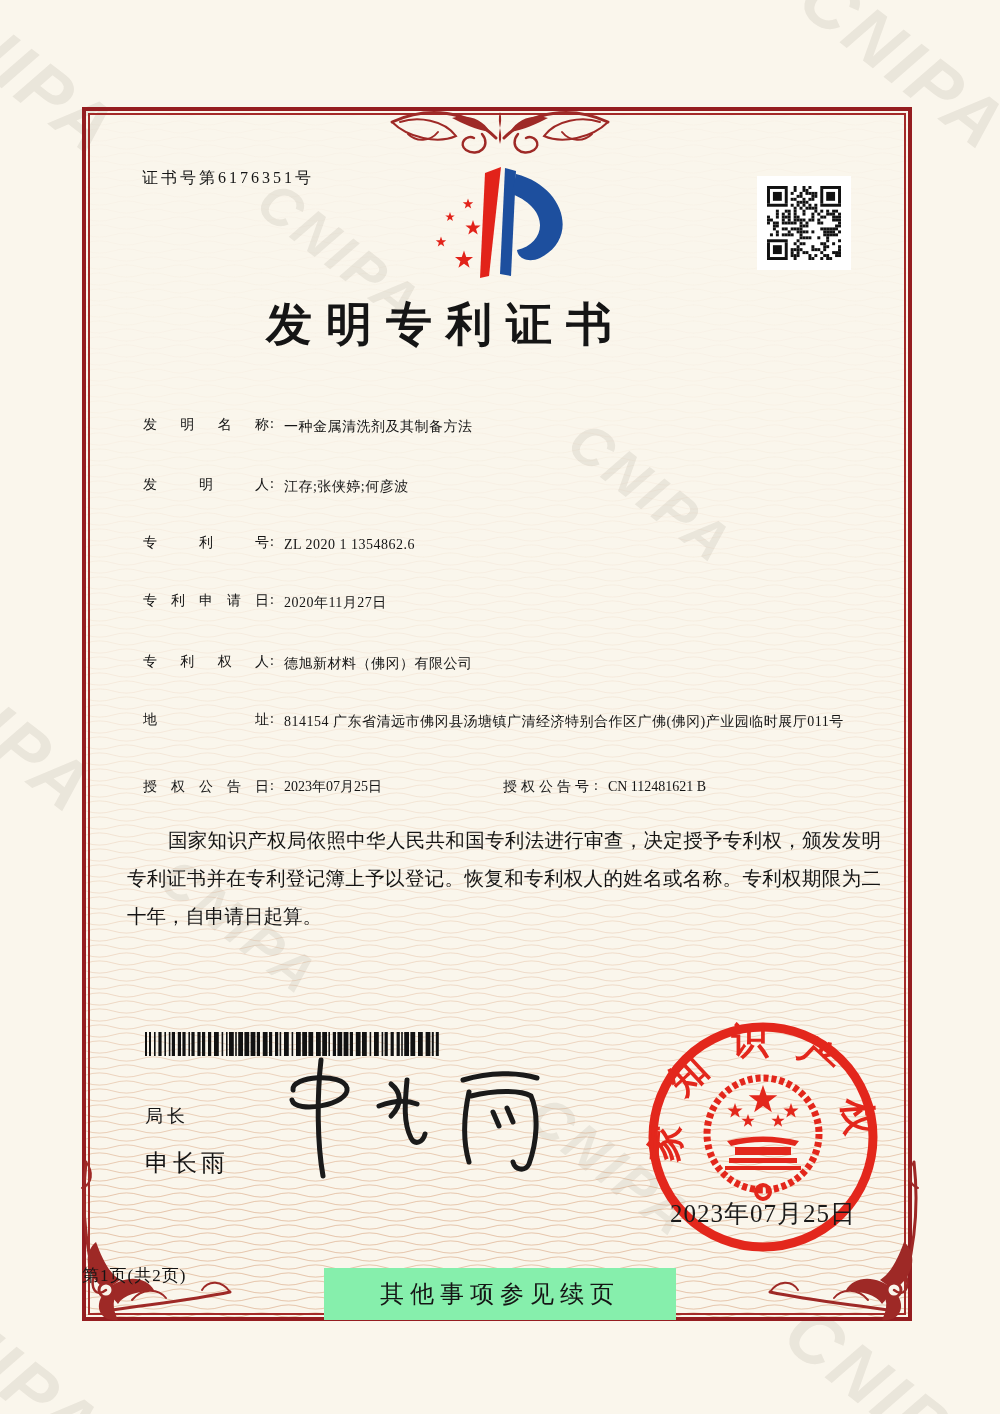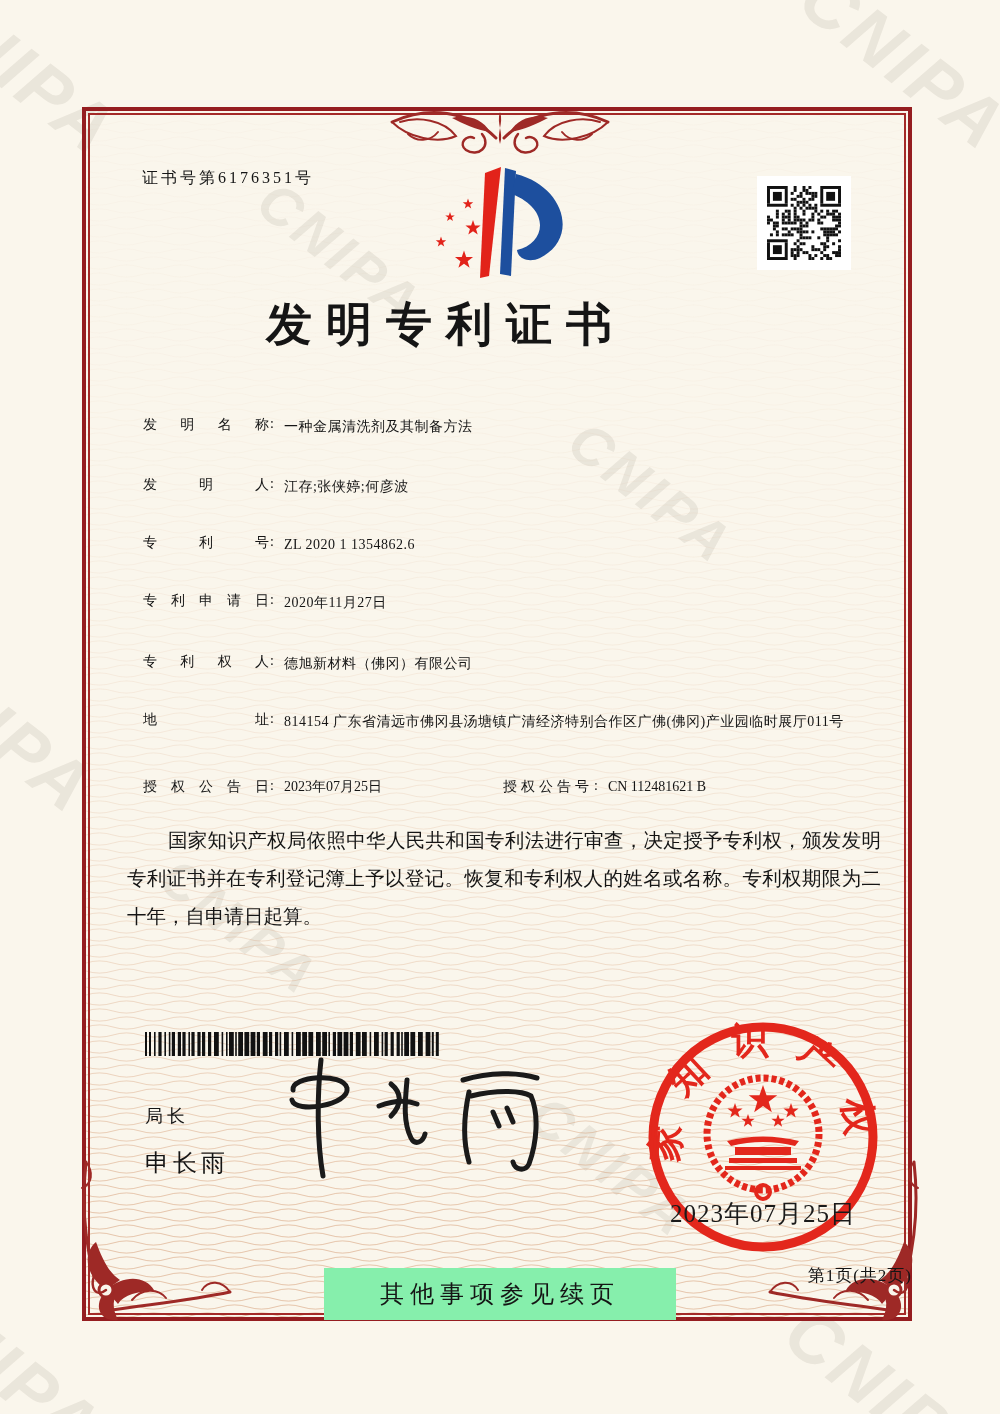--- a/index.html
+++ b/index.html
@@ -36,21 +36,21 @@
   .barcode{position:absolute;left:145px;top:1032px;}
   .director-title{position:absolute;left:145px;top:1104px;font-size:18px;
          font-family:"Liberation Sans","DejaVu Sans",sans-serif;letter-spacing:4px;}
   .director-name{position:absolute;left:145px;top:1147px;font-size:24px;
          font-family:Liberation Mono, monospace;letter-spacing:4px;}
   .signature{position:absolute;left:255px;top:1050px;}
   .seal{position:absolute;left:642px;top:1016px;}
   .sealArcText{font-size:37px;font-weight:700;letter-spacing:26px;fill:#e3271c;
          font-family:"Liberation Serif",serif;}
   .seal-date{font-size:25px;letter-spacing:1px;fill:#1a1a1a;font-family:"Liberation Serif",serif;}
-  .pageno{position:absolute;left:82px;top:1264px;width:830px;text-align:right;
+  .pageno{position:absolute;left:82px;top:1264px;width:830px;text-align:left;
           font-size:17px;letter-spacing:1px;}
   .note{position:absolute;left:50%;top:1268px;transform:translateX(-50%);
         background:#86efac;padding:10px 56px;font-size:24px;letter-spacing:6px;white-space:nowrap;}
 </style>
 </head>
 <body>
 
 <div class="page">
 
   <div id="wm-layer">

